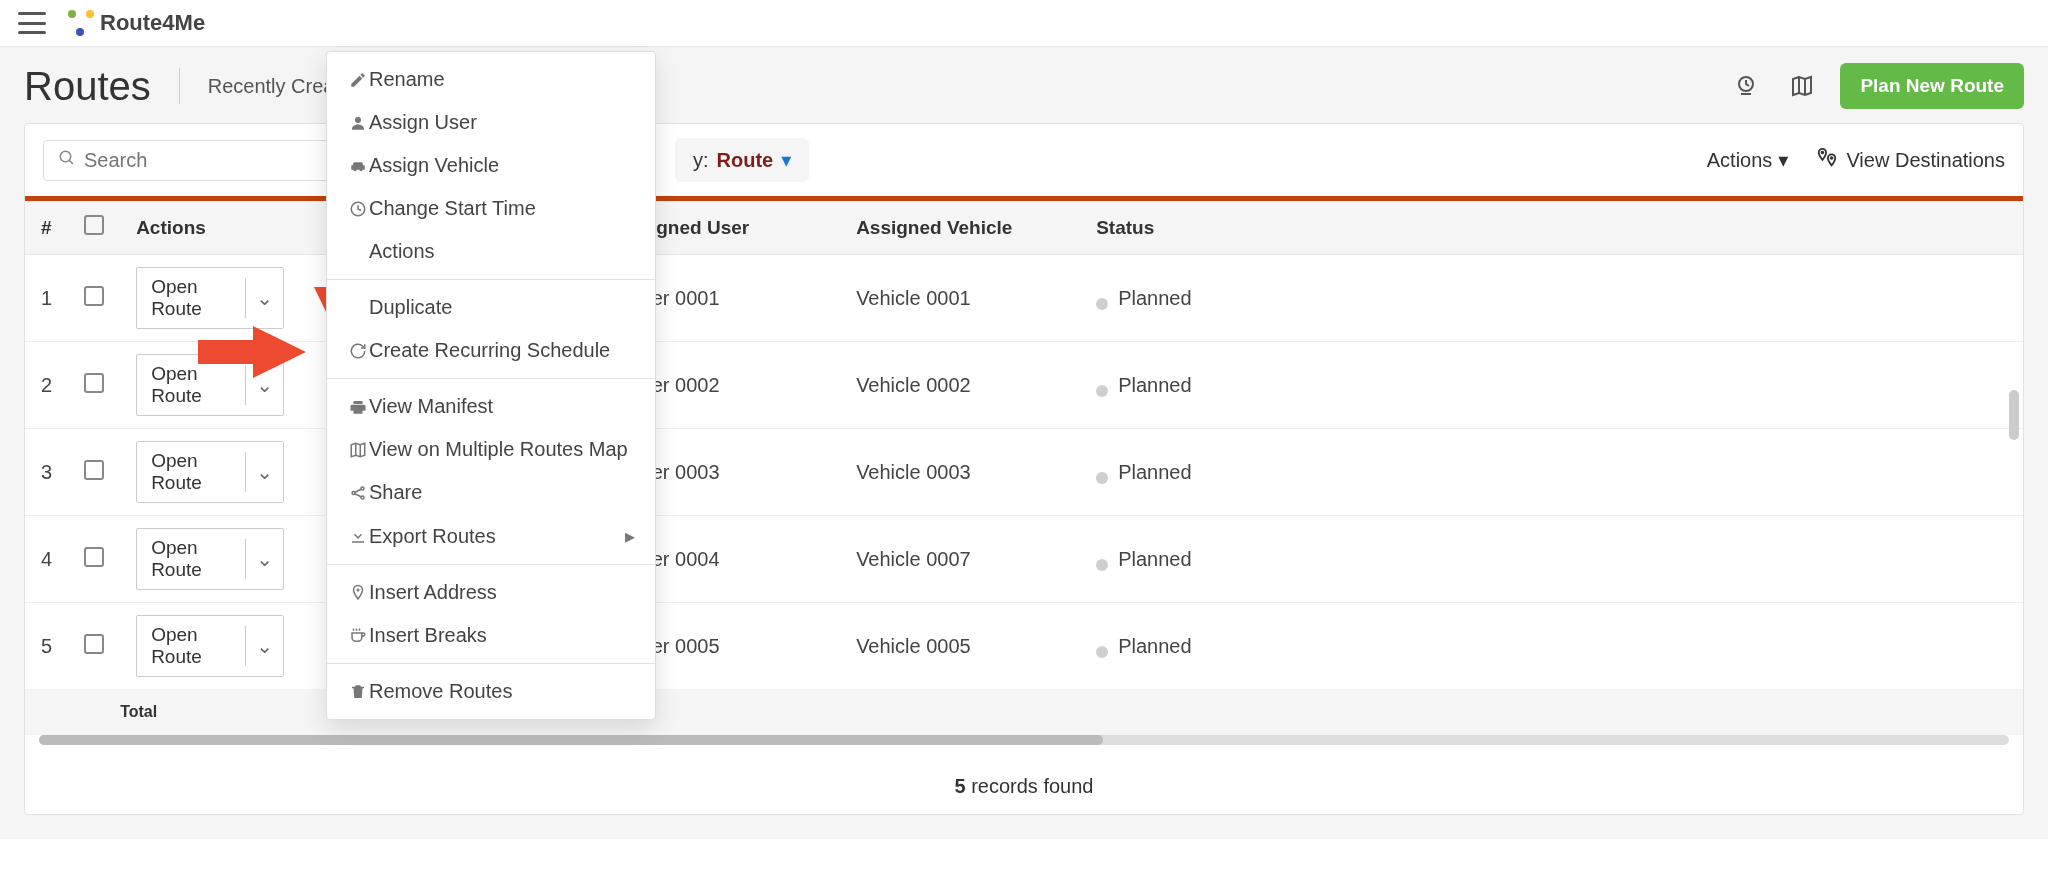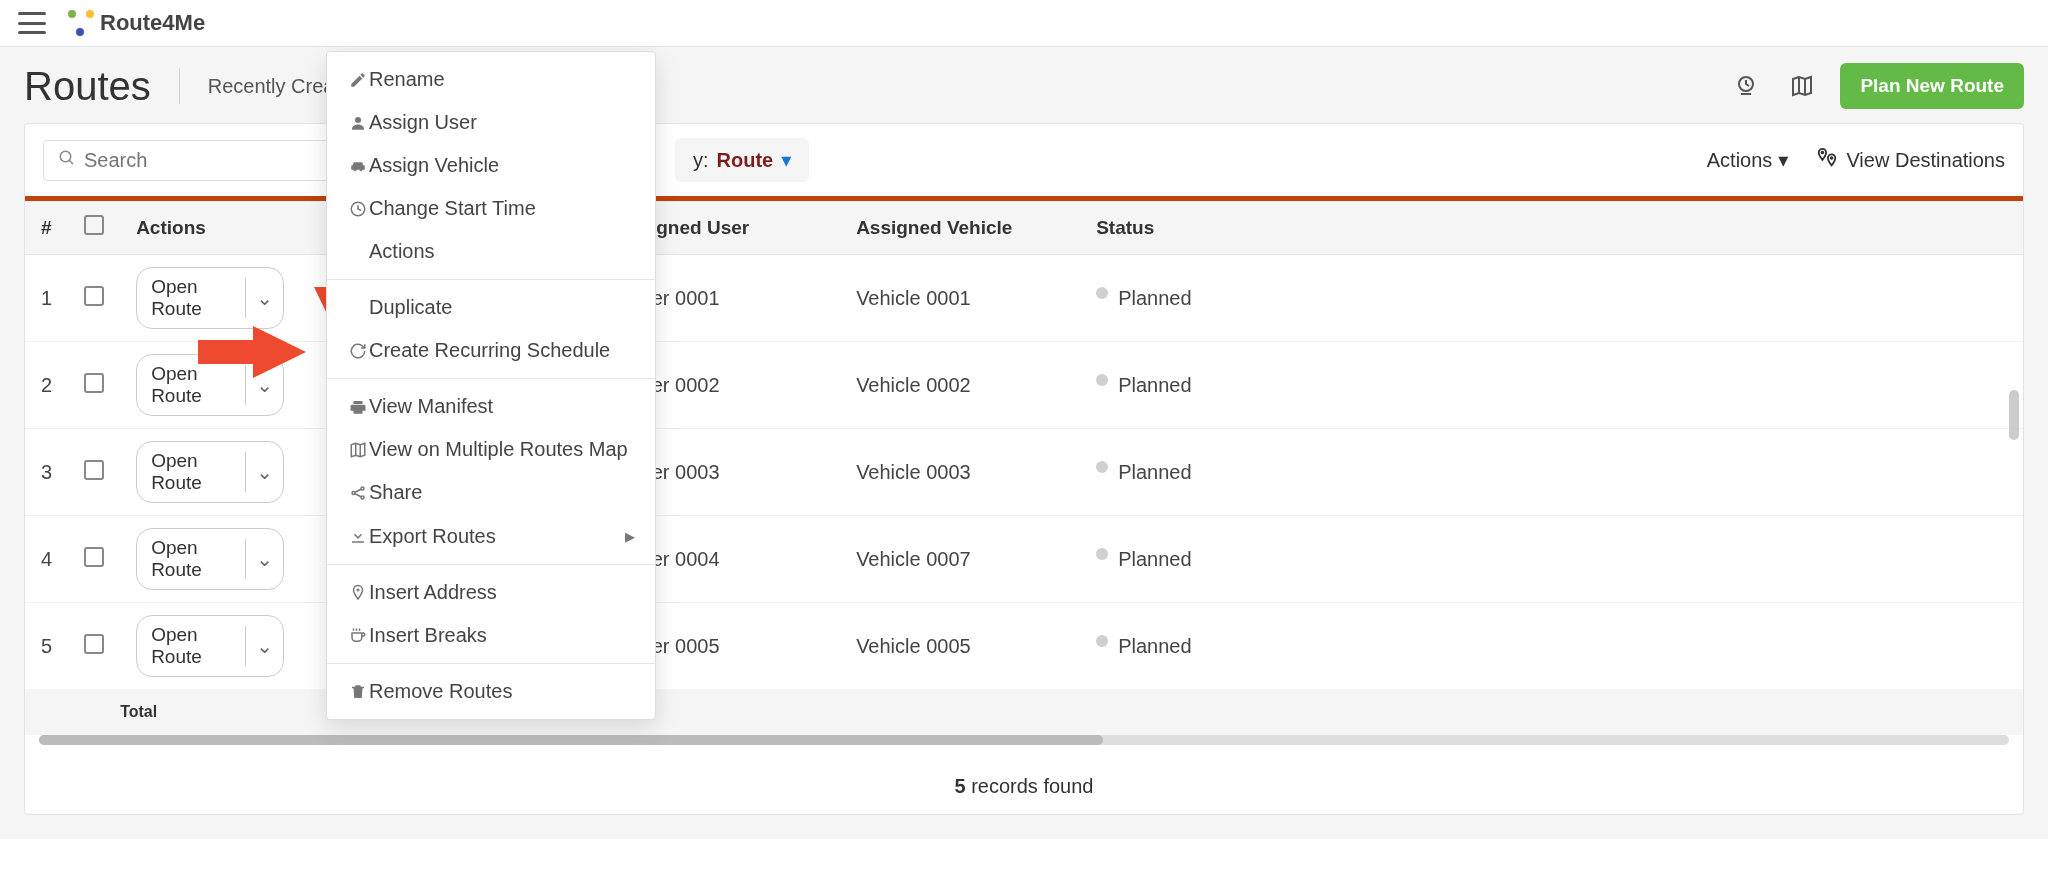--- a/index.html
+++ b/index.html
@@ -36,24 +36,24 @@
   .toolbar-right { margin-left:auto; display:flex; align-items:center; gap:28px; }
   .actions-drop { font-size:20px; cursor:pointer; display:flex; gap:6px; align-items:center; color:#333; }
   .viewdest { font-size:20px; display:flex; gap:8px; align-items:center; color:#333; cursor:pointer; }
 
   
   table { width:100%; border-collapse: collapse; }
   thead th { text-align:left; font-weight:700; font-size:19px; color:#333; padding:14px 16px; background:#f5f5f5; border-bottom:1px solid #e5e5e5; }
   tbody td { padding:12px 16px; border-bottom:1px solid #eee; font-size:20px; color:#444; }
   tbody tr:last-child td { border-bottom:none; }
   .chk { width:20px; height:20px; border:2px solid #888; border-radius:3px; display:inline-block; cursor:pointer; }
-  .open-btn { display:inline-flex; align-items:center; border:1px solid #ccc; border-radius:16px; overflow:hidden; cursor:pointer; }
+  .open-btn { display:inline-flex; align-items:center; border:1px solid #ccc; border-radius:2px; overflow:hidden; cursor:pointer; }
   .open-btn .lbl { padding:8px 14px; font-size:19px; color:#333; }
   .open-btn .arr { padding:8px 10px; border-left:1px solid #ccc; color:#666; }
-  .status { display:flex; align-items:flex-start; gap:10px; }
+  .status { display:flex; align-items:flex-end; gap:10px; }
   .status .dot { width:12px; height:12px; border-radius:50%; background:#cfcfcf; }
   .total-row td { background:#f5f5f5; font-weight:700; text-align:left; padding:14px 16px; }
   .hscroll { height:10px; background:#ddd; margin:0 14px 14px; border-radius:5px; position:relative; }
   .hscroll .thumb { position:absolute; left:0; top:0; height:100%; width:54%; background:#bbb; border-radius:5px; }
   .footer { text-align:center; font-size:20px; padding:16px; color:#333; }
   .footer b { font-weight:700; }
 
   
   .menu { position:absolute; z-index:20; background:#fff; border:1px solid #ddd; border-radius:4px; box-shadow:0 8px 24px rgba(0,0,0,.12); width:330px; top:4px; left:326px; padding:6px 0; }
   .menu .item { display:flex; align-items:center; padding:10px 20px; font-size:20px; color:#444; cursor:pointer; }

